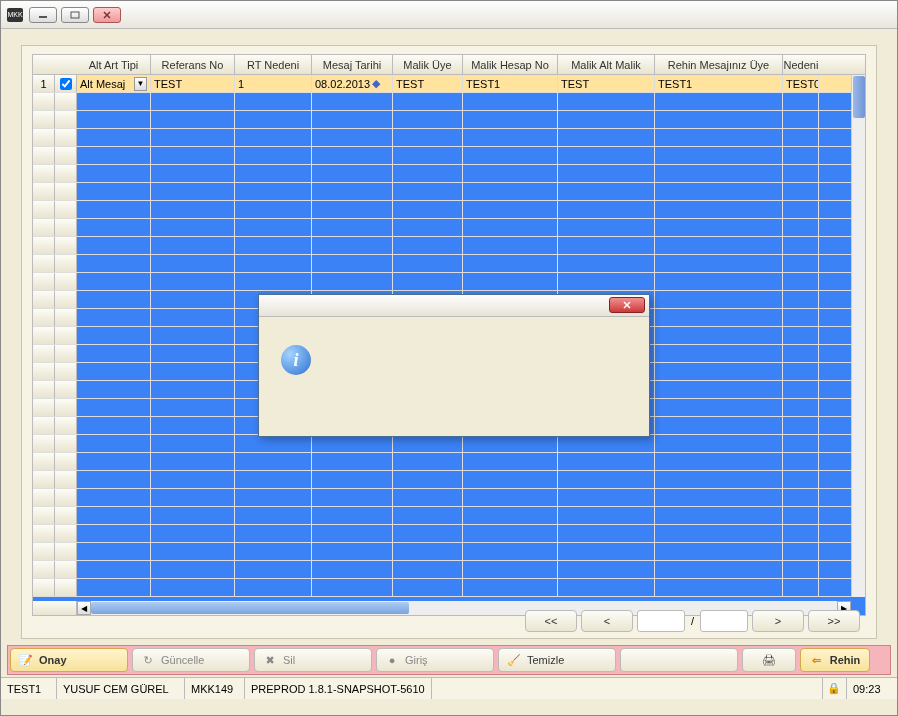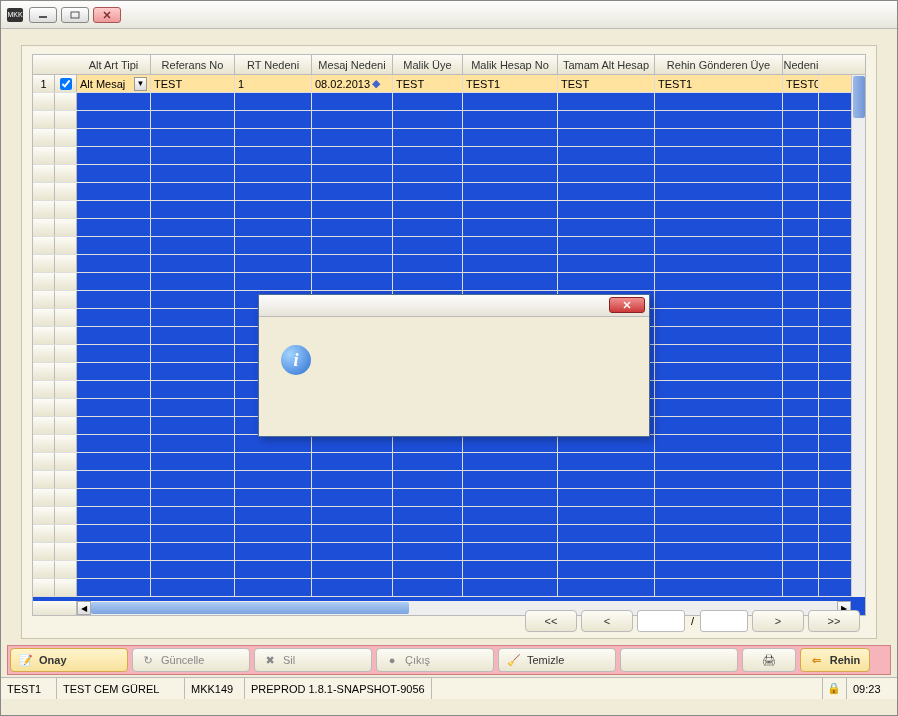--- a/index.html
+++ b/index.html
@@ -10,21 +10,21 @@
   .titlebar { height: 28px; background: linear-gradient(#fdfdfd, #e8e6dc); border-bottom: 1px solid #bbb; display: flex; align-items: center; padding: 0 6px; }
   .titlebar-icon { width: 16px; height: 14px; margin-right: 6px; background: #333; color: #fff; font-size: 7px; display: flex; align-items: center; justify-content: center; border-radius: 2px; }
   .titlebar-text { color: #555; flex: 1; }
   .titlebar-buttons { display: flex; gap: 4px; }
   .tb-btn { width: 28px; height: 16px; border: 1px solid #888; border-radius: 3px; background: linear-gradient(#fff,#ddd); display: flex; align-items: center; justify-content: center; cursor: pointer; }
   .tb-btn.close { border-color: #a55; background: linear-gradient(#fcc,#e99); }
   
   .content { padding: 16px 20px 6px 20px; height: 614px; }
   .panel { height: 594px; background: #f7f4e6; border: 1px solid #c8c4b0; position: relative; }
   
-  .grid-wrap { position: absolute; left: 10px; top: 8px; right: 10px; height: 562px; overflow: hidden; border: 1px solid #bbb; background: #1d4ed8; }
+  .grid-wrap { position: absolute; left: 10px; top: 8px; right: 10px; height: 562px; overflow: hidden; border: 1px solid #bbb; background: #3b82f6; }
   .grid-header { display: flex; height: 20px; background: linear-gradient(#fdfcf5,#e8e4d0); border-bottom: 1px solid #bbb; }
   .gh-cell { border-right: 1px solid #bbb; display: flex; align-items: center; justify-content: center; color: #333; white-space: nowrap; overflow: hidden; }
   .gh-rownum { width: 22px; background: linear-gradient(#fdfcf5,#e8e4d0); }
   .gh-chk { width: 22px; background: linear-gradient(#fdfcf5,#e8e4d0); }
   
   .grid-body { height: 522px; overflow: hidden; position: relative; }
   .grid-row { display: flex; height: 18px; border-bottom: 1px solid #ddd; }
   .grid-row.first { background: #ffe39f; }
   .gc { border-right: 1px solid #ddd; padding: 1px 3px; overflow: hidden; white-space: nowrap; display: flex; align-items: center; }
   .row-num { width: 22px; justify-content: center; background: linear-gradient(#fdfcf5,#e8e4d0); border-right: 1px solid #bbb; }
@@ -96,25 +96,25 @@
 
   <div class="content">
     <div class="panel">
       <div class="grid-wrap">
         <div class="grid-header">
           <div class="gh-rownum"></div>
           <div class="gh-chk"></div>
           <div class="gh-cell" style="width:74px">Alt Art Tipi</div>
           <div class="gh-cell" style="width:84px">Referans No</div>
           <div class="gh-cell" style="width:77px">RT Nedeni</div>
-          <div class="gh-cell" style="width:81px">Mesaj Nedeni</div>
+          <div class="gh-cell" style="width:81px">Mesaj Tarihi</div>
           <div class="gh-cell" style="width:70px">Malik Üye</div>
           <div class="gh-cell" style="width:95px">Malik Hesap No</div>
-          <div class="gh-cell" style="width:97px">Tamam Alt Hesap</div>
-          <div class="gh-cell" style="width:128px">Rehin Gönderen Üye</div>
+          <div class="gh-cell" style="width:97px">Malik Alt Malik</div>
+          <div class="gh-cell" style="width:128px">Rehin Mesajınız Üye</div>
           <div class="gh-cell" style="width:36px;border-right:none">Nedeni</div>
         </div>
 
         <div class="grid-body">
           <div class="grid-row first">
             <div class="gc row-num">1</div>
             <div class="gc row-chk">
                 <input type="checkbox" checked="" style="">
               </div>
             <div class="gc" style="width:74px">
@@ -533,41 +533,41 @@
     <div class="tbtn">
       <span class="tbtn-icon">↻</span>
       <span>Güncelle</span>
     </div>
     <div class="tbtn">
       <span class="tbtn-icon">✖</span>
       <span>Sil</span>
     </div>
     <div class="tbtn">
       <span class="tbtn-icon">●</span>
-      <span>Çıkış</span>
+      <span>Giriş</span>
     </div>
     <div class="tbtn active">
       <span class="tbtn-icon">🧹</span>
       <span>Temizle</span>
     </div>
     <div class="tbtn active"></div>
     <div class="tbtn tbtn-small active">
       <span class="tbtn-icon">🖨</span>
     </div>
     <div class="tbtn tbtn-small primary" style="width:70px;justify-content:center">
       <span class="tbtn-icon" style="color:#d58a1a">⇐</span>
       <span>Rehin</span>
     </div>
   </div>
 
   <div class="statusbar">
     <div class="sb-cell" style="width:56px">TEST1</div>
-    <div class="sb-cell" style="width:128px">TEST CEM GÜREL</div>
+    <div class="sb-cell" style="width:128px">YUSUF CEM GÜREL</div>
     <div class="sb-cell" style="width:60px">MKK149</div>
-    <div class="sb-cell">PREPROD 1.8.1-SNAPSHOT-9056</div>
+    <div class="sb-cell">PREPROD 1.8.1-SNAPSHOT-5610</div>
     <div class="sb-cell sb-flex"></div>
     <div class="sb-cell" style="width:24px;justify-content:center">
         <span class="lock">🔒</span>
       </div>
     <div class="sb-cell" style="width:50px;border-right:none">09:23</div>
   </div>
 
   <div class="dialog">
     <div class="dialog-tb">
       <div class="dialog-close">

